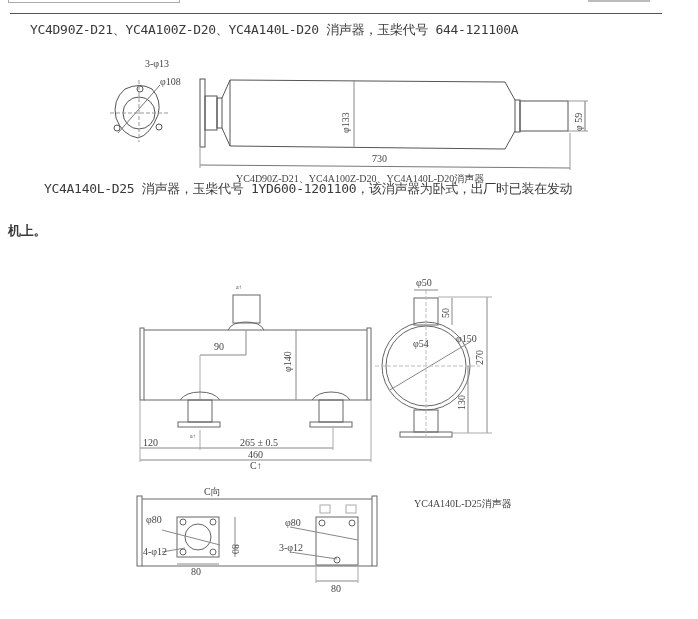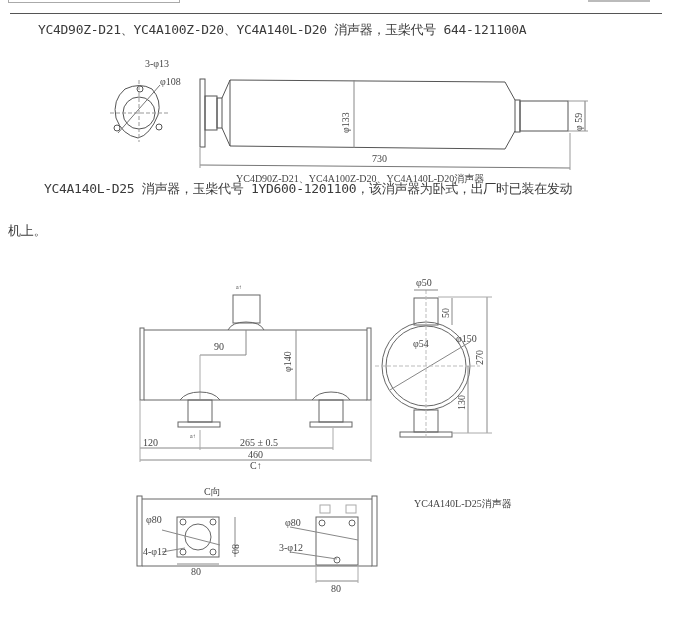--- a/index.html
+++ b/index.html
@@ -12,21 +12,21 @@
   svg text { font-family:"Liberation Serif", serif; fill:#444; }
   .drawing { position:absolute; left:0; top:0; }
 </style>
 </head>
 <body>
 
 <div class="hdr-box-left"></div>
 <div class="hdr-box-right"></div>
 <div class="hdr-rule"></div>
 
-<div class="para" style="left:30px; top:21px;margin-left:8px;">YC4D90Z-D21、YC4A100Z-D20、YC4A140L-D20 消声器，玉柴代号 644-121100A</div>
+<div class="para" style="left:30px; top:21px;">YC4D90Z-D21、YC4A100Z-D20、YC4A140L-D20 消声器，玉柴代号 644-121100A</div>
 
 <svg class="drawing" width="698" height="619">
   <g stroke="#555" fill="none" stroke-width="1">
 
     <path d="M125,89 Q140,82 152,89 Q162,100 158,115 Q150,135 138,138 Q122,135 116,118 Q112,100 125,89 Z"></path>
     <circle cx="139" cy="113" r="16"></circle>
     <circle cx="140" cy="89" r="3"></circle>
     <circle cx="117" cy="128" r="3"></circle>
     <circle cx="159" cy="127" r="3"></circle>
     <line x1="110" y1="113" x2="170" y2="113" stroke-dasharray="4,2" stroke="#999"></line>
@@ -56,21 +56,21 @@
   </g>
   <text x="145" y="67" font-size="10">3-φ13</text>
   <text x="160" y="85" font-size="10">φ108</text>
   <text x="0" y="0" font-size="10" transform="translate(349,133) rotate(-90)">φ133</text>
   <text x="0" y="0" font-size="10" transform="translate(582,131) rotate(-90)">φ 59</text>
   <text x="372" y="162" font-size="10">730</text>
 </svg>
 <div class="caption" style="left:236px; top:172px;text-align:right;">YC4D90Z-D21、YC4A100Z-D20、YC4A140L-D20消声器</div>
 
 <div class="para" style="left:44px; top:180px;">YC4A140L-D25 消声器，玉柴代号 1YD600-1201100，该消声器为卧式，出厂时已装在发动</div>
-<div class="para" style="left:8px; top:222px;">机上。</div>
+<div class="para" style="left:8px; top:222px;font-weight:bold;">机上。</div>
 
 <svg class="drawing" width="698" height="619">
   <g stroke="#666" fill="none" stroke-width="1">
 
     <rect x="140" y="328" width="4" height="72"></rect>
     <rect x="367" y="328" width="4" height="72"></rect>
     <line x1="144" y1="330" x2="367" y2="330"></line>
     <line x1="144" y1="400" x2="367" y2="400"></line>
 
     <rect x="233" y="295" width="27" height="28"></rect>

